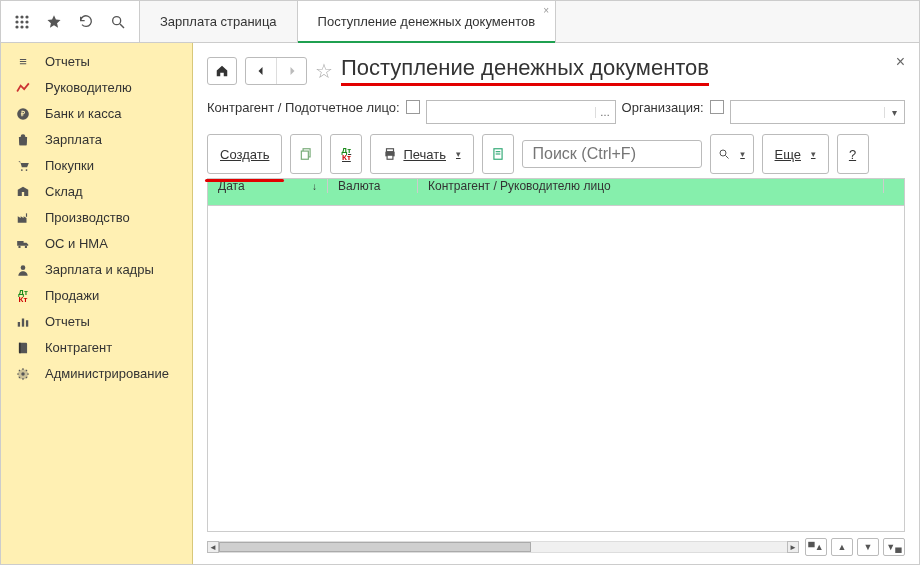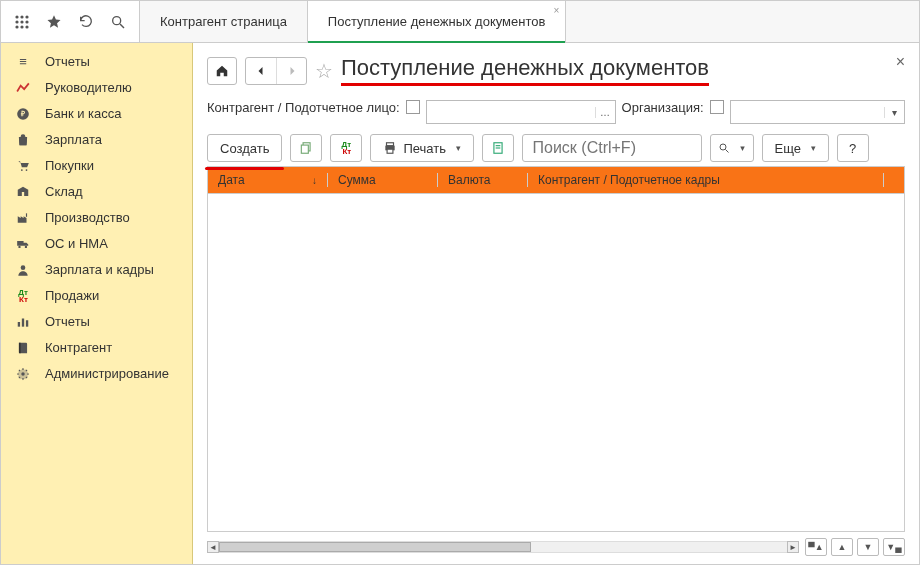--- a/index.html
+++ b/index.html
@@ -159,39 +159,40 @@
   
   .toolbar {
     display:flex;
     align-items:center;
     gap:8px;
     margin-bottom: 4px;
   }
   .btn {
     border:1px solid #bbb;
     background:#fff;
-    height:28px;
+    height:40px;
     padding: 0 12px;
     border-radius:3px;
     display:flex;
     align-items:center;
     gap:6px;
     cursor:pointer;
+    text-decoration:underline;
   }
   .btn.iconly { padding: 0; width:32px; justify-content:center;}
   .create-wrap { position:relative; }
   .create-wrap::after{
     content:"";
     position:absolute;
     left:-2px; right:-2px; bottom:-8px;
     height:3px;
     background:#e20000;
     border-radius:2px;
   }
-  .dtktmini{font-size:8px;line-height:7px;text-align:right;}
+  .dtktmini{font-size:8px;line-height:7px;text-align:center;}
   .dtktmini .d{color:#1a8a1a;font-weight:bold;}
   .dtktmini .k{color:#c00;font-weight:bold;}
   .search-box{
     border:1px solid #bbb;
     height:28px;
     border-radius:3px;
     flex:1;
     max-width: 180px;
     display:flex;
     align-items:center;
@@ -200,23 +201,23 @@
   }
   .search-box input{
     border:none;outline:none;flex:1;font-size:16px;background:transparent;
   }
   .search-box .x{color:#999;font-size:11px;padding:0 4px;cursor:pointer;}
   .caret::after{content:"▾"; font-size:9px; margin-left:4px; color:#555;}
   
   .grid-head {
     display:flex;
     border:1px solid #ccc;
-    background:#f97316;
+    background:#86efac;
     height:28px;
-    align-items:center;
+    align-items:flex-start;
   }
   .gh {
     border-right:1px solid #ccc;
     padding: 0 10px;
     display:flex;
     align-items:center;
     color:#333;
     font-size:12px;
   }
   .gh.last{border-right:none;}
@@ -276,21 +277,21 @@
         </svg>
     </span>
     <span class="icon-btn">
       <svg width="16" height="16" viewBox="0 0 24 24">
           <circle cx="10" cy="10" r="6" fill="none" stroke="#555" stroke-width="2"></circle>
           <line x1="15" y1="15" x2="21" y2="21" stroke="#555" stroke-width="2"></line>
         </svg>
     </span>
   </div>
   <div class="tab">
-    <span>Контрагент страница</span>
+    <span>Зарплата страница</span>
   </div>
   <div class="tab active">
     <span>Поступление денежных документов</span>
     <span class="tab-close">×</span>
   </div>
 </div>
 
 <div class="body">
 
   <div class="sidebar">
@@ -494,28 +495,25 @@
       <div class="btn iconly">
         <span>?</span>
       </div>
     </div>
 
     <div class="grid-head">
       <div class="gh" style="width:120px">
         <span>Дата</span>
         <span style="margin-left:auto;font-size:10px">↓</span>
       </div>
-      <div class="gh" style="width:110px">
-          <span>Сумма</span>
-        </div>
       <div class="gh" style="width:90px">
           <span>Валюта</span>
         </div>
       <div class="gh" style="flex:1">
-          <span>Контрагент / Подотчетное кадры</span>
+          <span>Контрагент / Руководителю лицо</span>
         </div>
       <div class="gh last" style="width:18px"></div>
     </div>
     <div class="grid-body"></div>
 
     <div class="bottom">
       <div class="hscroll">
         <div class="arrow">◄</div>
         <div class="track">
             <div class="thumb"></div>

